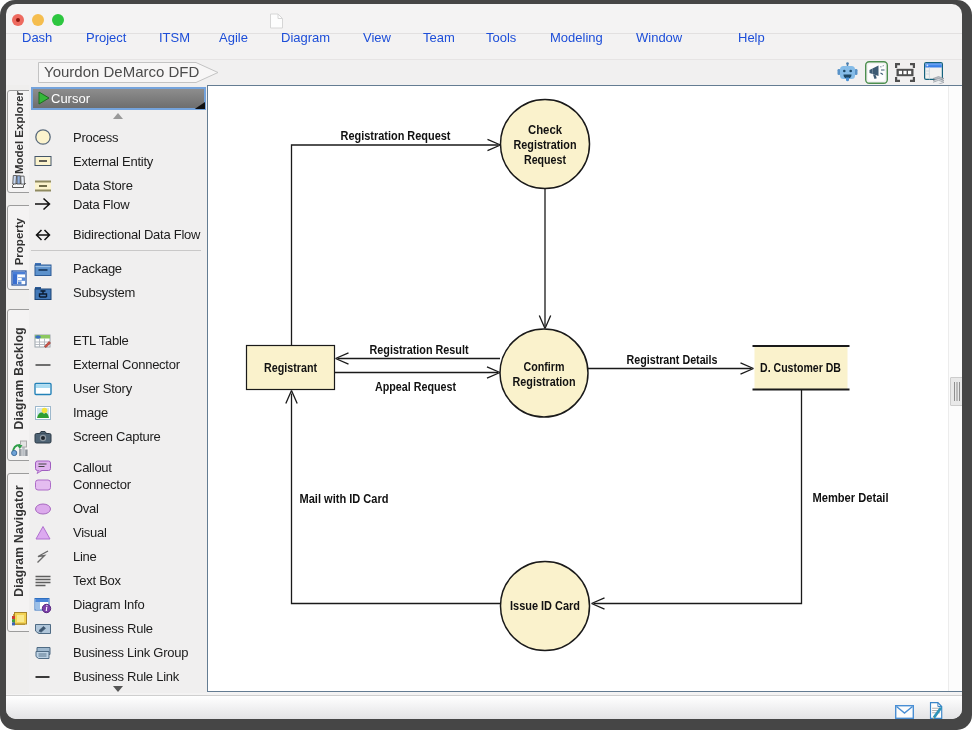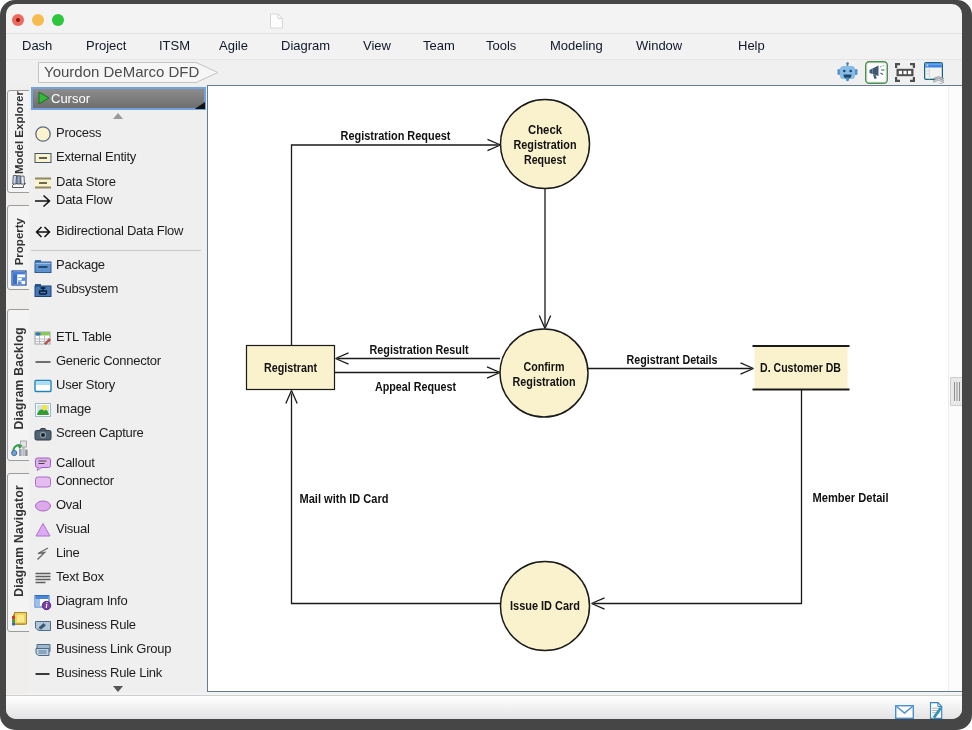--- a/index.html
+++ b/index.html
@@ -1,26 +1,26 @@
 <!DOCTYPE html>
 <html><head><meta charset="utf-8"><style>
 html,body{margin:0;padding:0}
 body{width:972px;height:730px;background:#fff;font-family:"Liberation Sans",sans-serif;position:relative;overflow:hidden}
 .frame{position:absolute;left:0;top:0;width:972px;height:730px;background:#464646;border-radius:15px}
 .win{position:absolute;left:6px;top:4px;width:956px;height:715px;border-radius:10px;background:#f4f3f3;overflow:hidden}
 .tl{position:absolute;border-radius:50%;width:12px;height:12px;top:10px}
 .title{position:absolute;left:280px;top:0;height:29px;display:flex;align-items:center}
 .title b{font-size:13.5px;color:#2c2c2c;letter-spacing:.1px}
-.menu span{position:absolute;top:34px;font-size:13px;color:#0f172a}
+.menu span{position:absolute;top:26px;font-size:13px;color:#1d4ed8}
 .crumbtxt{position:absolute;left:38px;top:59px;font-size:15px;color:#4c4c4c}
 .tab{position:absolute;left:1px;width:21px;background:#f4f3f3;border:1px solid #9c9c9c;border-radius:3px 0 0 3px;}
 .tab .vt{position:absolute;left:50%;transform:translateX(-50%) rotate(180deg);writing-mode:vertical-rl;font-weight:bold;font-size:11.5px;color:#333;white-space:nowrap}
 .tab svg{position:absolute;left:3px}
 .palette{position:absolute;left:23px;top:81px;width:178px;height:608px;background:#f0efef}
-.prow{position:absolute;left:5px;height:24px;display:flex;gap:4px;font-size:13px;letter-spacing:-0.25px;color:#1c1c1c;white-space:nowrap}
+.prow{position:absolute;left:5px;height:24px;display:flex;align-items:center;gap:21px;font-size:13px;letter-spacing:-0.25px;color:#1c1c1c;white-space:nowrap}
 .prow svg{flex:0 0 auto}
 .cursor{position:absolute;left:2px;top:1.5px;width:171px;height:19.5px;background:linear-gradient(#8d8d8d,#6e6e6e);border:2px solid #74a3dc;display:flex;align-items:center;color:#fff;font-size:13px}
 .canvasbox{position:absolute;left:201px;top:81px;width:755px;height:605px;border:1.5px solid #647c92;border-right:none;background:#fff}
 .track{position:absolute;right:0;top:0;width:14px;height:100%;background:#fcfcfc;border-left:1px solid #ececec}
 .thumb{position:absolute;left:0.5px;top:290.5px;width:12px;height:27px;background:#e9e9e9;border:1px solid #cdcdcd;border-radius:1px}
 .status{position:absolute;left:0;top:690.5px;width:956px;height:24.5px;border-top:1px solid #cfcfcf;background:linear-gradient(#ffffff,#e2e2e4)}
 </style></head><body>
 <div class="frame">
     <div class="win">
 <div style="position:absolute;left:0;top:29px;width:956px;height:26px;background:#f3f2f2"></div>
@@ -214,21 +214,21 @@
             <path d="M1 10 h15 M1 12.5 h15 M5.5 6.5 v8.5 M10.5 6.5 v8.5" stroke="#b0b6bc" stroke-width="0.9"></path>
             <ellipse cx="4" cy="5" rx="2.8" ry="1.7" fill="#3a6fc4"></ellipse>
             <path d="M10.5 14.5 L15 9.5 L16.5 11 L12 15.5 Z" fill="#d05448" stroke="#8e2b22" stroke-width="0.6"></path>
           </svg>
           <span>ETL Table</span>
         </div>
 <div class="prow" style="top:267.5px">
           <svg width="18" height="18" viewBox="0 0 18 18">
             <path d="M1.5 9 h15" stroke="#6e6e6e" stroke-width="2"></path>
           </svg>
-          <span>Generic Connector</span>
+          <span>External Connector</span>
         </div>
 <div class="prow" style="top:291.5px">
           <svg width="18" height="18" viewBox="0 0 18 18">
             <rect x="1" y="3.5" width="16" height="11" rx="1" fill="#fff" stroke="#2382b8" stroke-width="1.4"></rect>
             <path d="M2 4.5 h14 v3.5 h-14 Z" fill="#aadcf2"></path>
           </svg>
           <span>User Story</span>
         </div>
 <div class="prow" style="top:315.5px">
           <svg width="18" height="18" viewBox="0 0 18 18">

